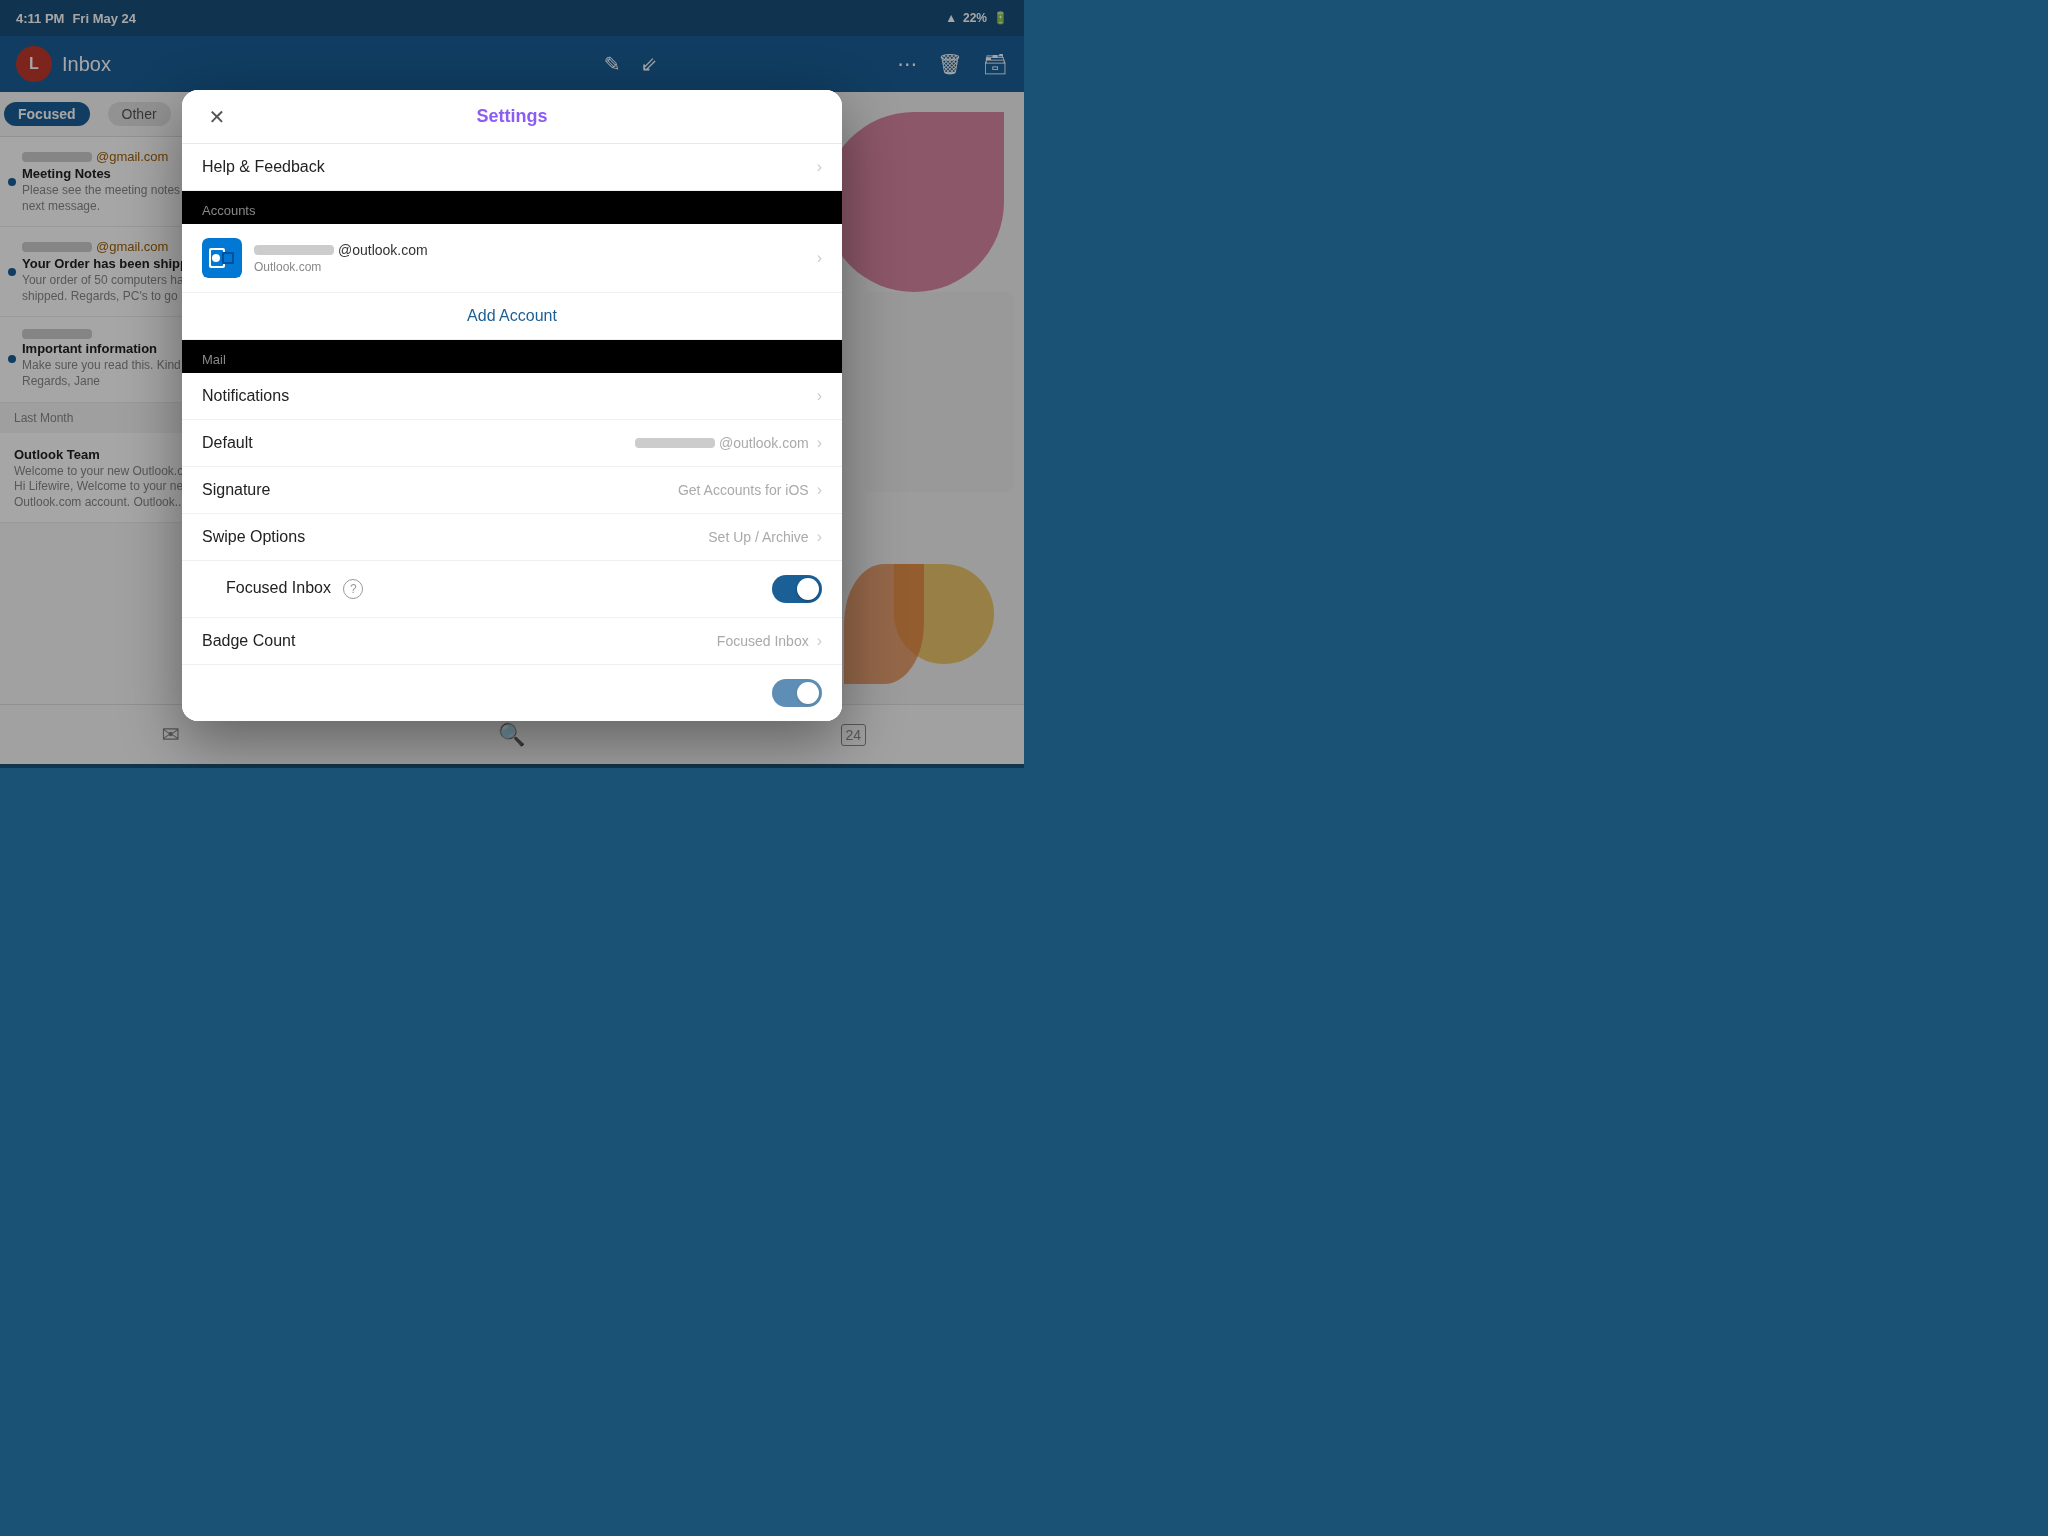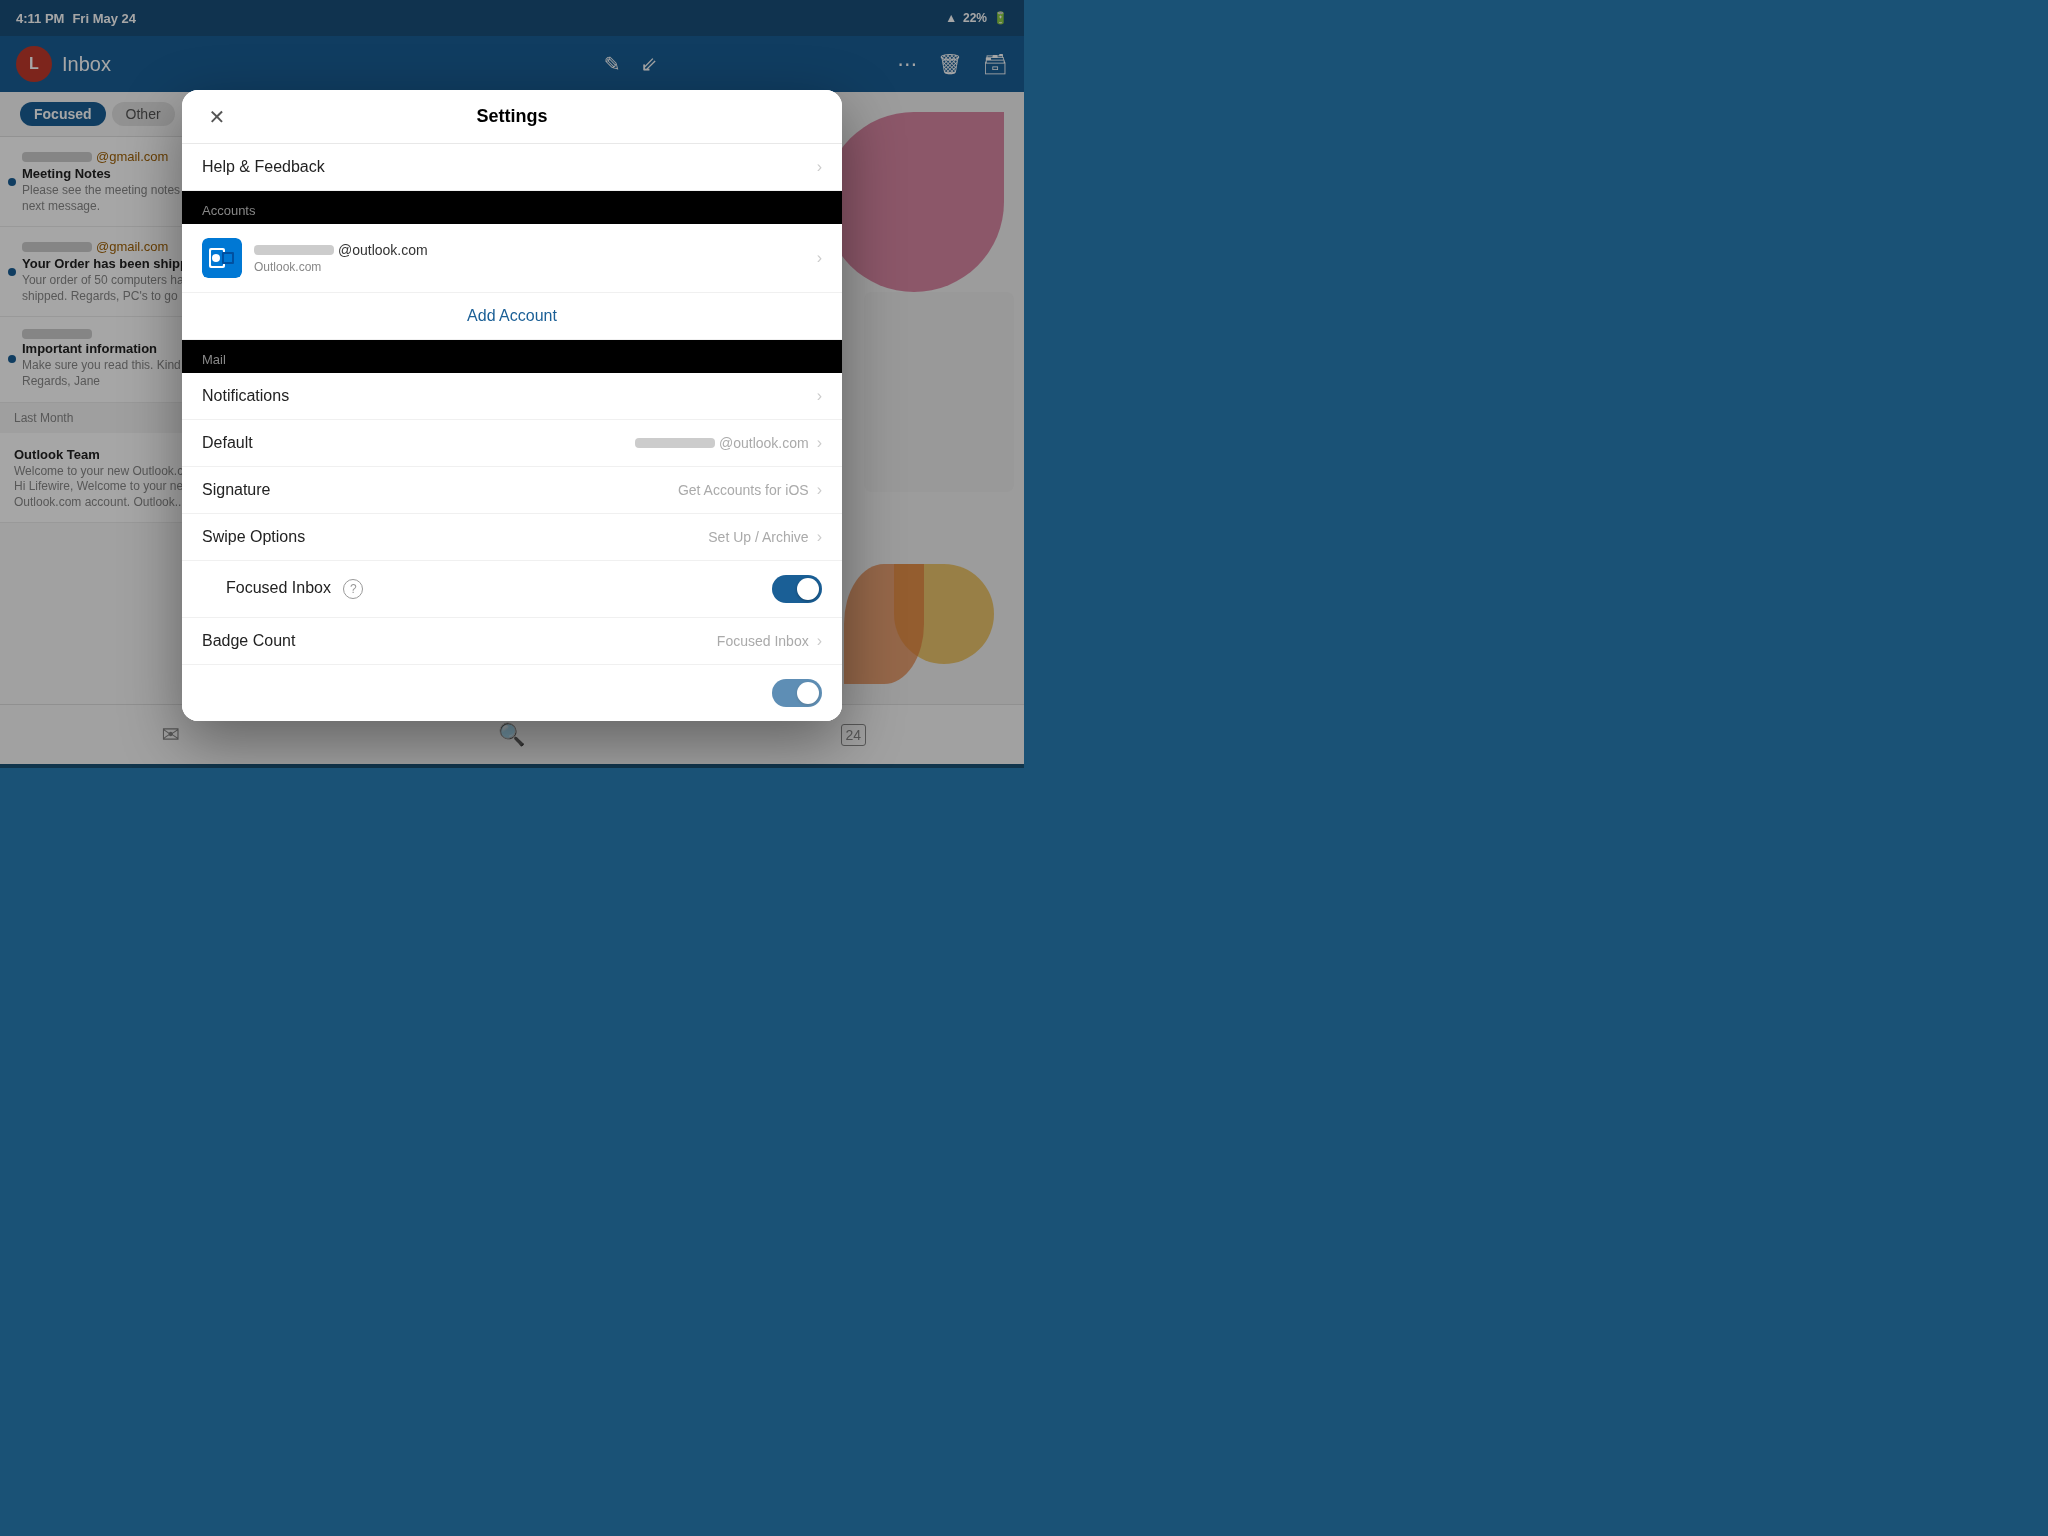--- a/index.html
+++ b/index.html
@@ -59,22 +59,22 @@
     }
 
     
     .left-panel {
       width: 285px;
       background: #f8f8f8;
       border-right: 1px solid #ddd;
       overflow: hidden;
     }
     .tabs-row {
-      display: flex; align-items: center; gap: 6px;
-      padding: 8px 20px;
+      display: flex; align-items: center; gap: 18px;
+      padding: 8px 4px;
       background: #f8f8f8;
       border-bottom: 1px solid #e0e0e0;
     }
     .tab-focused {
       background: #1a5f96; color: white;
       border-radius: 16px; padding: 4px 14px;
       font-size: 14px; font-weight: 600;
     }
     .tab-other {
       background: #e0e0e0; color: #555;
@@ -160,21 +160,21 @@
       background: white;
       border-bottom: 1px solid #e8e8e8;
     }
     .modal-close {
       position: absolute; left: 20px;
       font-size: 20px; color: #555; cursor: pointer;
       width: 30px; height: 30px;
       display: flex; align-items: center; justify-content: center;
     }
     .modal-title {
-      font-size: 18px; font-weight: 600; color: #000000;
+      font-size: 18px; font-weight: 600; color: #8b5cf6;
     }
 
     .modal-body { background: white; }
 
     .settings-section-label {
       padding: 12px 20px 6px;
       font-size: 13px; color: #888;
       background: #000000;
     }
 

